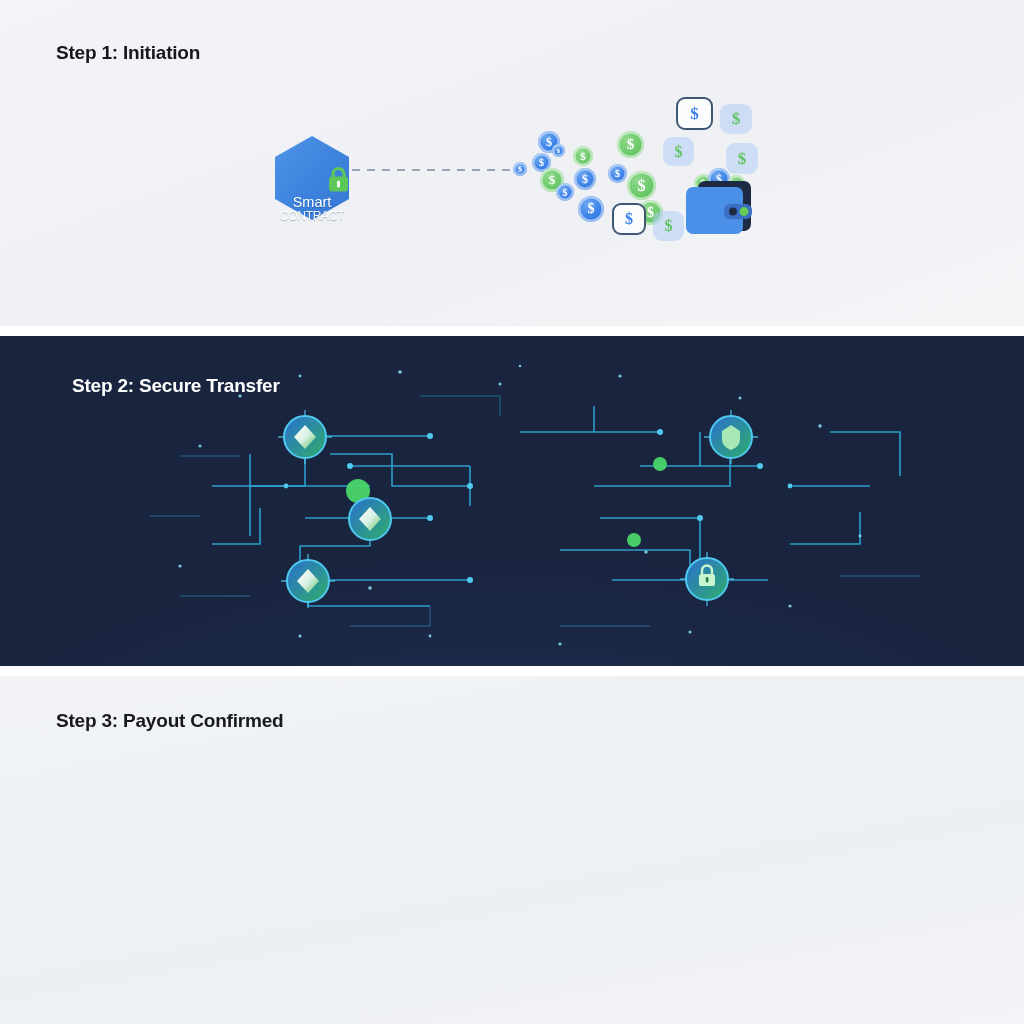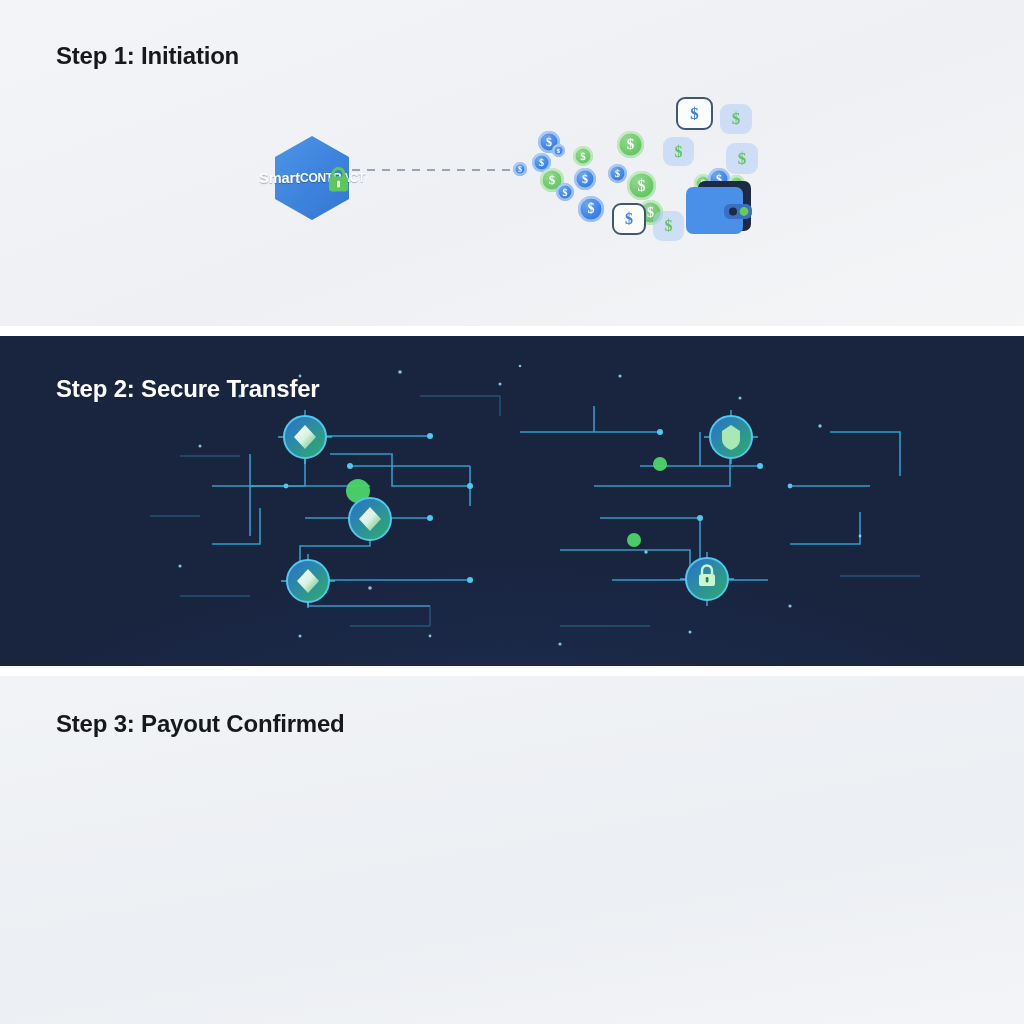--- a/index.html
+++ b/index.html
@@ -39,27 +39,27 @@
   }
   #panel-3 {
     top: 676px;
     height: 348px;
     background: linear-gradient(170deg, #f1f3f6 0%, #eceff3 60%, #f3f4f7 100%);
   }
 
   .step-title {
     position: absolute;
     left: 56px;
-    font-size: 24px;
+    font-size: 19px;
     font-weight: bold;
     letter-spacing: -0.2px;
     white-space: nowrap;
   }
   .title-dark { color: #16181c; }
-  .title-light { color: #ffffff; }
+  .title-light { color: #ffffff; margin-left: 16px; }
   #title-1 { top: 42px; }
   #title-2 { top: 375px; }
   #title-3 { top: 710px; text-align: right; }
 
   
   .abs { position: absolute; }
 
   
   .hexagon {
     position: absolute;
@@ -68,26 +68,26 @@
     width: 80px;
     height: 88px;
   }
   .hex-label {
     position: absolute;
     left: 0;
     top: 0;
     width: 80px;
     height: 88px;
     display: flex;
-    flex-direction: row;
+    flex-direction: column;
     align-items: center;
-    justify-content: center;
+    justify-content: flex-end;
     color: #ffffff;
     font-size: 14.5px;
-    font-weight: bold;
+    font-weight: normal;
     line-height: 1.02;
     text-shadow: 0 1px 1px rgba(10,40,80,0.35);
   }
   .hex-label .l2 {
     font-size: 12px;
     letter-spacing: -0.3px;
     opacity: 0.97;
   }
   .padlock-green {
     position: absolute;

